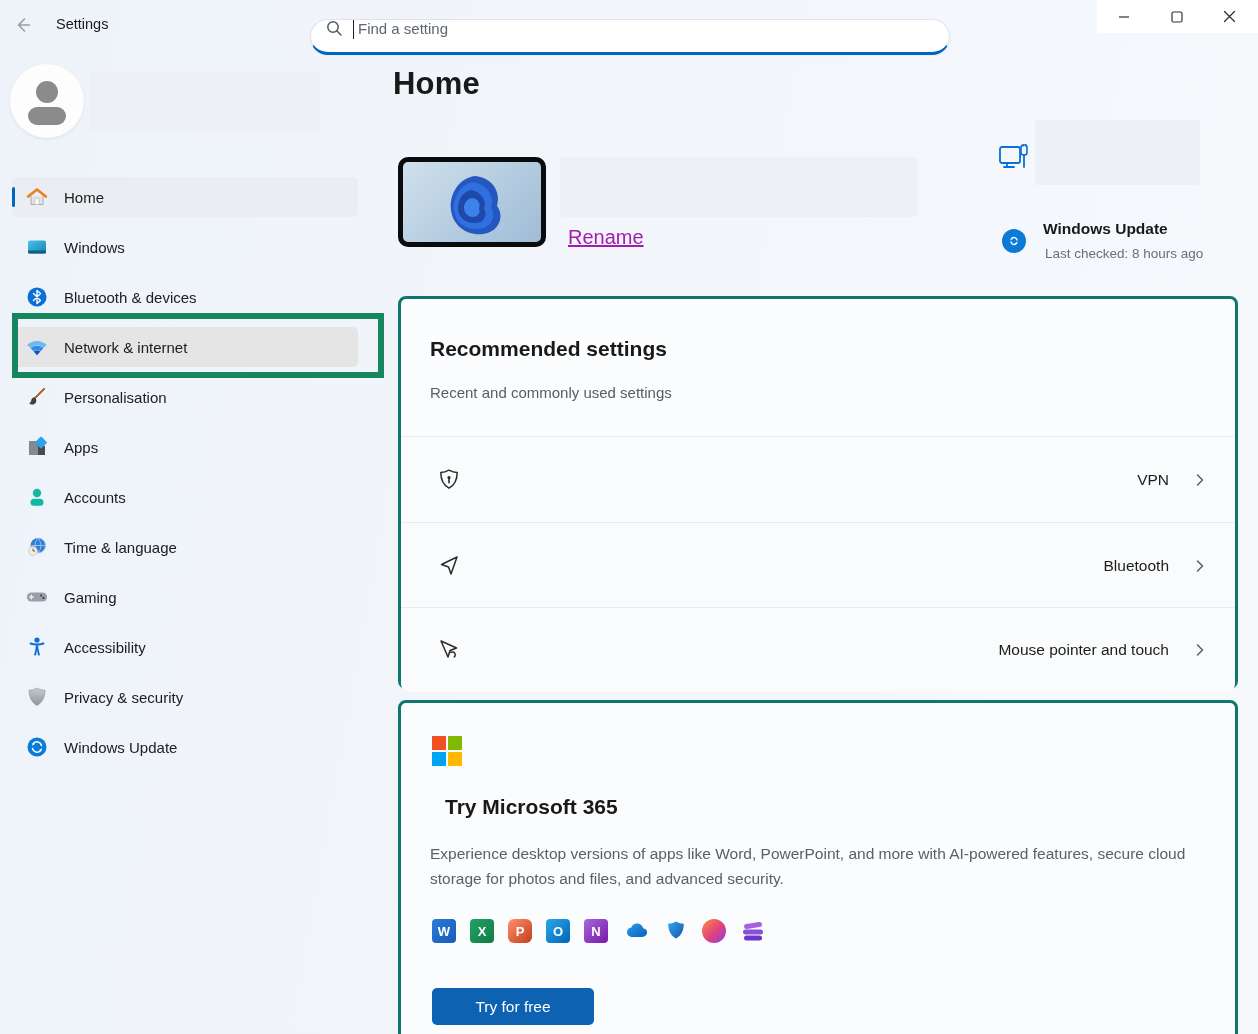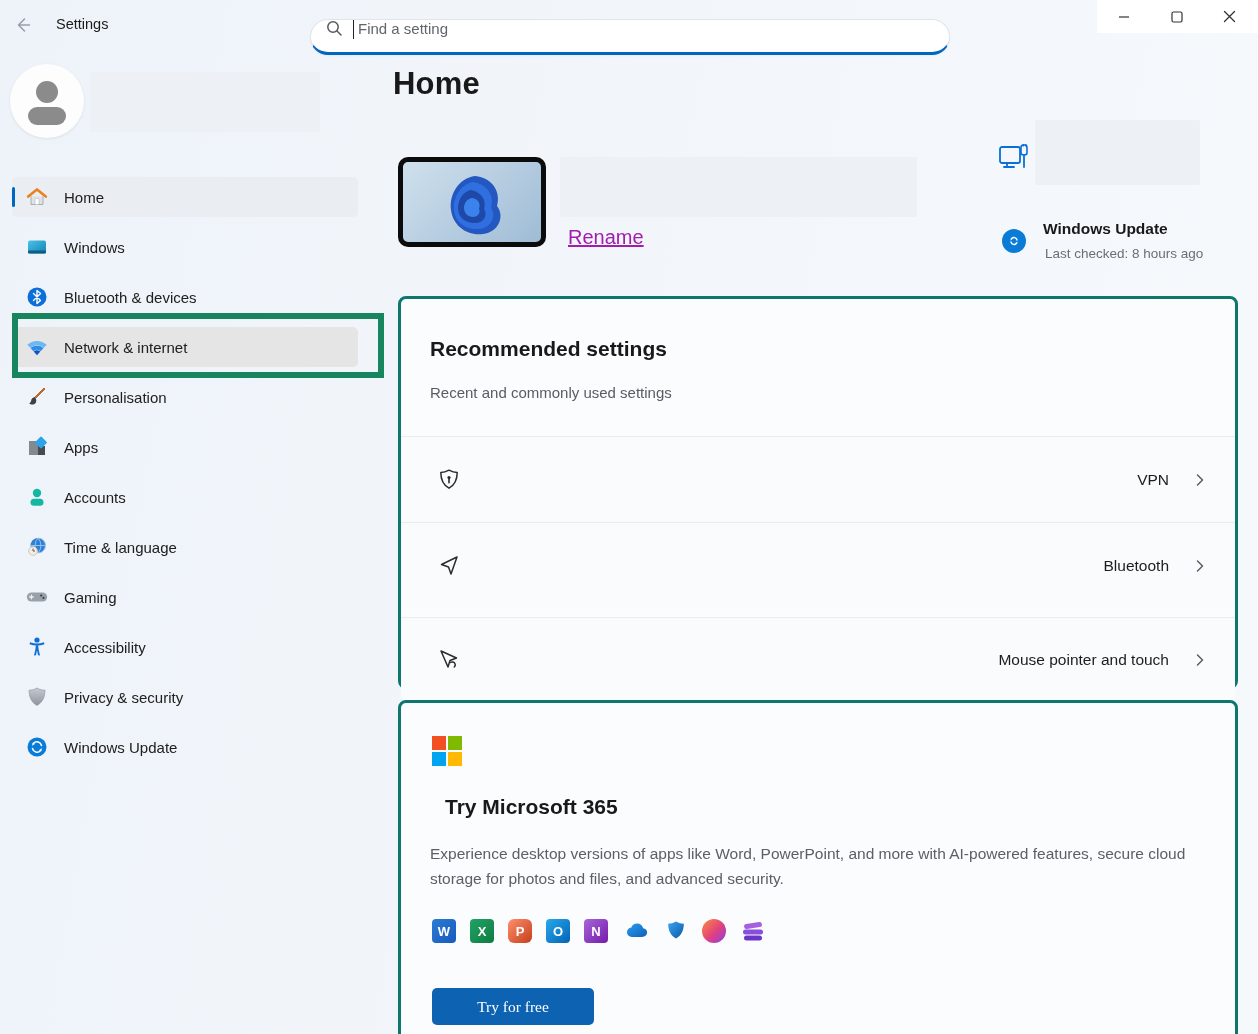--- a/index.html
+++ b/index.html
@@ -103,21 +103,21 @@
     color:#fff; font-size:13px; font-weight:700;
   }
   .tile-word { background:linear-gradient(135deg,#2b7cd3,#185abd); }
   .tile-excel { background:linear-gradient(135deg,#21a366,#107c41); }
   .tile-ppt { background:linear-gradient(135deg,#ff8f6b,#c43e1c); border-radius:6px; }
   .tile-outlook { background:linear-gradient(135deg,#28a8ea,#0364b8); }
   .tile-onenote { background:linear-gradient(135deg,#a567d8,#7719aa); }
   .cta-btn {
     position:absolute; left:31px; top:285px; width:162px; height:37px;
     background:#0d63b2; color:#ffffff; border:none; border-radius:5px;
-    font-family:Liberation Serif, serif; font-size:15.5px; cursor:pointer;
+    font-family:Liberation Sans, sans-serif; font-size:15.5px; cursor:pointer;
   }
 </style>
 </head>
 <body>
 
 <div class="abs back-btn">
   <svg width="20" height="20" viewBox="0 0 20 20">
     <path d="M12.5 4 6.5 10l6 6M6.5 10h11" fill="none" stroke="#98a0a8" stroke-width="1.6" stroke-linecap="round" stroke-linejoin="round"></path>
   </svg>
 </div>
@@ -351,21 +351,21 @@
       <svg width="26" height="26" viewBox="0 0 26 26">
         <path d="M21 4 5.5 11.5l7 2.5 2.5 7z" fill="none" stroke="#2b2b2b" stroke-width="1.5" stroke-linejoin="round"></path>
       </svg>
     </span>
     <span class="row-label">Bluetooth</span>
     <svg class="chevron" viewBox="0 0 14 14">
       <path d="M4.5 2l5 5-5 5" fill="none" stroke="#5a5e64" stroke-width="1.5" stroke-linecap="round" stroke-linejoin="round"></path>
     </svg>
   </div>
 
-  <div class="rec-row" style="top:318px; height:85px; border-radius:0 0 8px 8px;">
+  <div class="rec-row" style="top:308px; height:85px; border-radius:0 0 8px 8px;">
     <span class="row-icon">
       <svg width="26" height="26" viewBox="0 0 26 26">
         <path d="M5 4l7 16 2-6.5L20.5 11z" fill="none" stroke="#2b2b2b" stroke-width="1.5" stroke-linejoin="round"></path>
         <path d="M14.5 15.5c1.5-1 3.5-.6 4.3.8.7 1.2.4 2.8-.6 3.8" fill="none" stroke="#2b2b2b" stroke-width="1.4" stroke-linecap="round"></path>
       </svg>
     </span>
     <span class="row-label">Mouse pointer and touch</span>
     <svg class="chevron" viewBox="0 0 14 14">
       <path d="M4.5 2l5 5-5 5" fill="none" stroke="#5a5e64" stroke-width="1.5" stroke-linecap="round" stroke-linejoin="round"></path>
     </svg>

